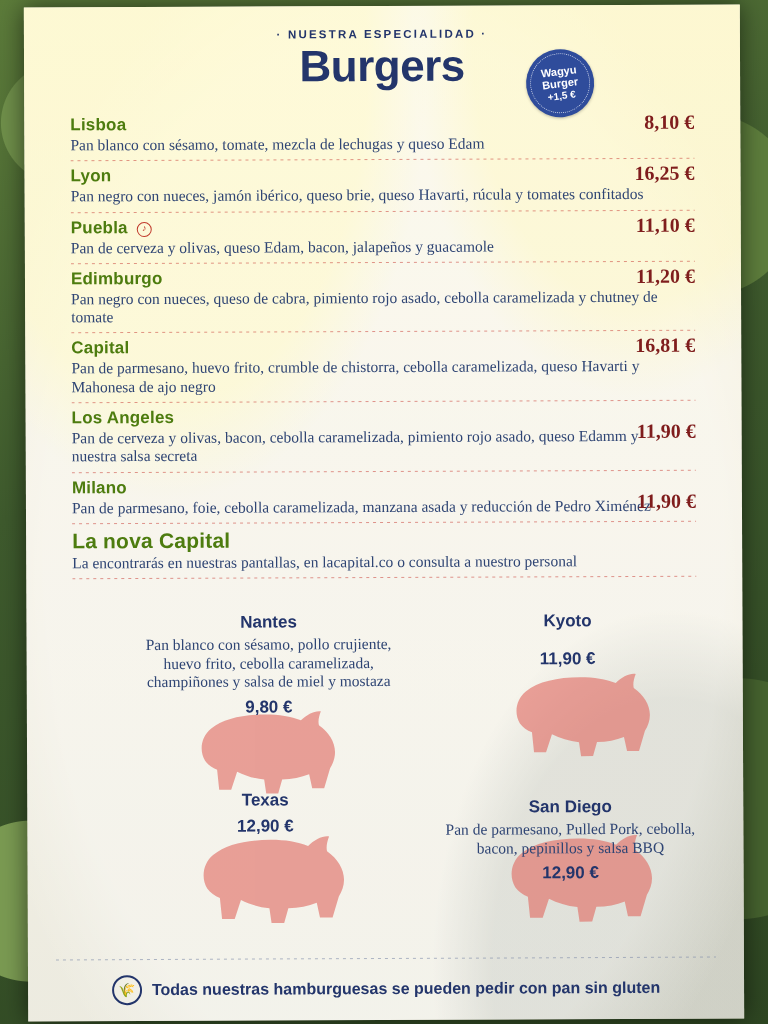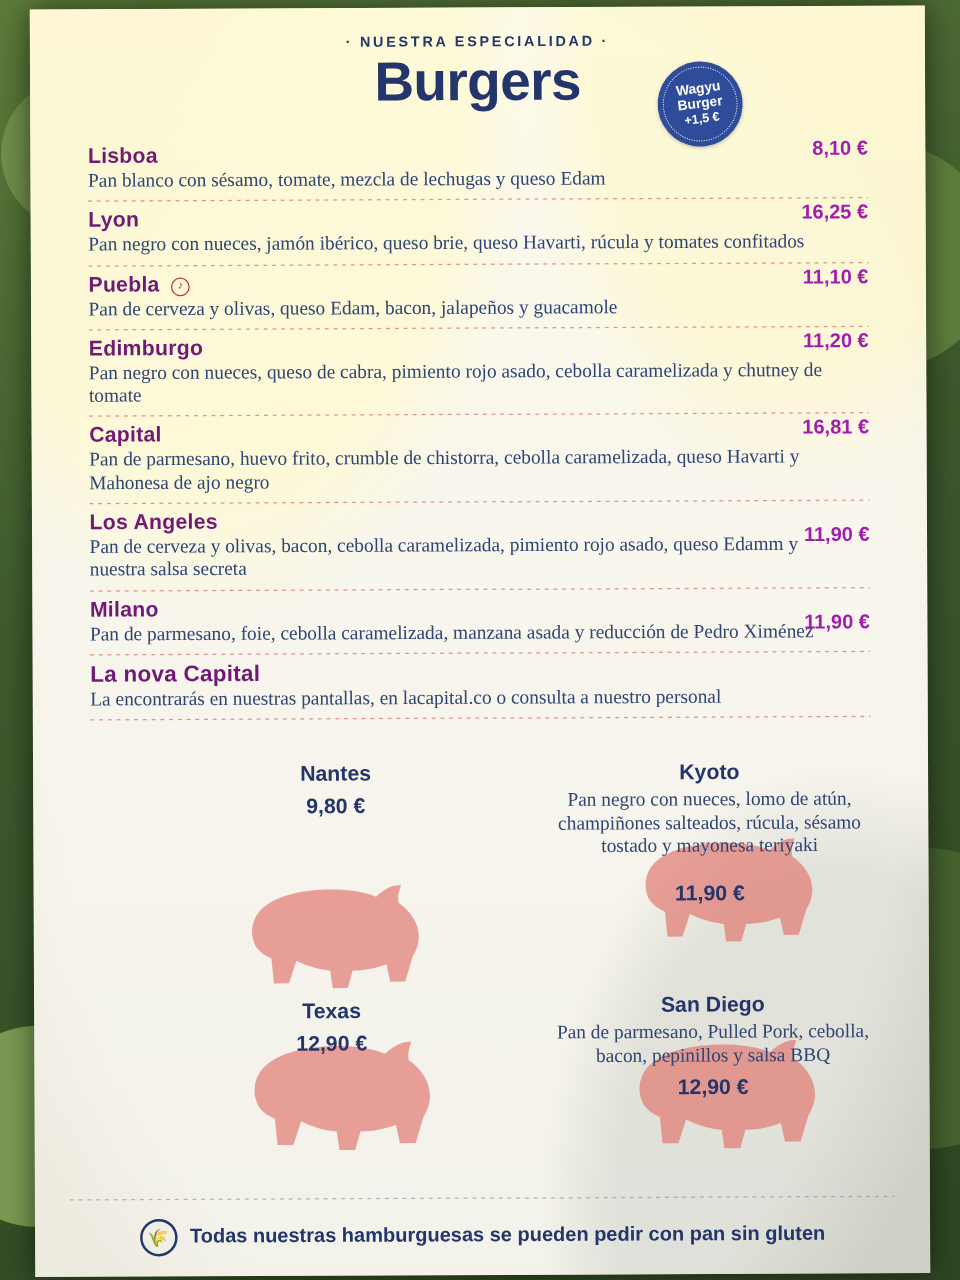--- a/index.html
+++ b/index.html
@@ -61,39 +61,39 @@
 
   
   .list{margin-top:26px;padding:0 18px;}
   .item{position:relative;padding-bottom:7px;margin-bottom:5px;}
   .item::after{
     content:"";position:absolute;left:0;right:0;bottom:0;height:1px;
     background-image:linear-gradient(90deg,#c9423a 0 3px,transparent 3px 7px);
     background-size:7px 1px;opacity:.55;
   }
   .item .name{
-    color:#701a75;font-family:"Liberation Sans",sans-serif;font-weight:700;
+    color:#4d7c0f;font-family:"Liberation Sans",sans-serif;font-weight:700;
     font-size:17px;letter-spacing:.2px;display:inline-block;
   }
   .spicy{
     display:inline-block;width:13px;height:13px;border-radius:50%;
     border:1.6px solid #c0392b;color:#c0392b;font-size:9px;line-height:11px;
     text-align:center;vertical-align:2px;margin-left:5px;font-family:"Liberation Sans",sans-serif;
   }
   .item .desc{
     color:#2f4574;font-size:15.5px;line-height:1.18;margin-top:1px;max-width:600px;
   }
   .item .price{
-    position:absolute;right:0;color:#a21caf;font-family:Liberation Sans, sans-serif;
-    font-weight:700;font-size:16px;
+    position:absolute;right:0;color:#7f1d1d;font-family:Liberation Serif, serif;
+    font-weight:700;font-size:20px;
   }
   .item.p-top .price{top:-2px;}
   .item.p-mid .price{top:14px;}
 
-  .capital .name{font-size:18px;}
+  .capital .name{font-size:21px;}
   .capital .desc{font-size:15.5px;}
 
   
   .pork{position:relative;margin-top:34px;height:340px;}
   .pig{
     position:absolute;opacity:.62;
   }
   .pig svg{display:block;}
   .cell{position:absolute;text-align:center;color:#2f4574;}
   .cell .cname{
@@ -214,30 +214,30 @@
       </div>
 
       <div class="pig" style="left:428px;top:196px;">
         <svg width="200" height="128" viewBox="0 0 190 110">
           <path fill="#e06b63" d="M30 70c-6-10-4-24 6-32 12-10 32-14 54-14 14 0 26 2 36 6 6-6 14-10 20-9-2 5-3 10-2 14 10 7 16 17 16 27 0 6-2 11-5 16l-6 20h-12l-3-14c-8 3-17 5-27 5l-4 14h-12l-2-14c-10-1-19-4-27-8l-6 18H44l-2-20c-5-2-9-5-12-9z"></path>
         </svg>
       </div>
 
       <div class="cell" style="left:84px;top:0;width:260px;">
         <div class="cname">Nantes</div>
+        <div class="cdesc">Pan blanco con sésamo, pollo crujiente, huevo frito, cebolla caramelizada, champiñones y salsa de miel y mostaza</div>
         <div class="cprice">9,80 €</div>
       </div>
 
       <div class="cell" style="left:378px;top:0;width:270px;">
         <div class="cname">Kyoto</div>
-        <div class="cdesc">Pan negro con nueces, lomo de atún, champiñones salteados, rúcula, sésamo tostado y mayonesa teriyaki</div>
         <div class="cprice" style="margin-top:18px;">11,90 €</div>
       </div>
 
-      <div class="cell" style="left:76px;top:190px;width:268px;">
+      <div class="cell" style="left:76px;top:178px;width:268px;">
         <div class="cname">Texas</div>
         <div class="cprice">12,90 €</div>
       </div>
 
       <div class="cell" style="left:386px;top:186px;width:258px;">
         <div class="cname">San Diego</div>
         <div class="cdesc">Pan de parmesano, Pulled Pork, cebolla, bacon, pepinillos y salsa BBQ</div>
         <div class="cprice">12,90 €</div>
       </div>
 

